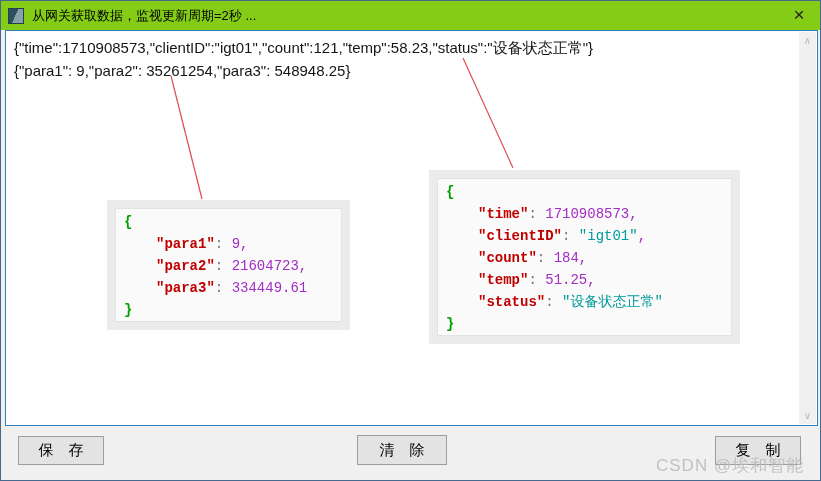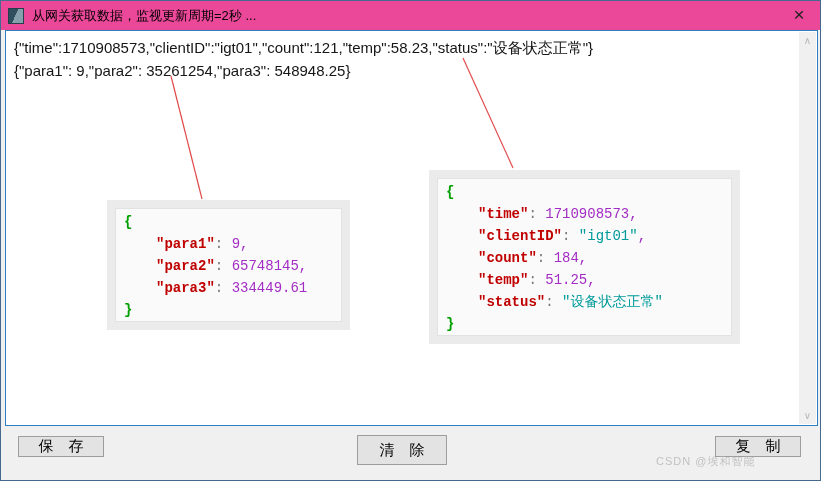--- a/index.html
+++ b/index.html
@@ -6,21 +6,21 @@
     --c-win-border:#46698e; --c-accent:#2e7fc2; --c-key:#c00000; --c-num:#a32cc4;
     --c-str:#009a9a; --c-brace:#00a000; --c-sep:#777777; --c-line:#e14b4b;
     --c-card-outer:#ebebeb; --c-card-inner:#fafafa; --c-card-border:#e2e2e2;
     --c-btn-bg:#e3e3e3; --c-btn-border:#9d9d9d; --c-watermark:#b9b9b9;
   }
   *{margin:0;padding:0;box-sizing:border-box;}
   body{font-family:"Liberation Sans",sans-serif;background:#888;}
   .win{position:relative;width:821px;height:481px;background:#f0f0f0;
        border:1px solid var(--c-win-border);overflow:hidden;}
   
-  .titlebar{position:absolute;left:0;top:0;width:100%;height:29px;background:#ec4899;
+  .titlebar{position:absolute;left:0;top:0;width:100%;height:29px;background:#84cc16;
             display:flex;align-items:center;}
   .title-icon{width:16px;height:16px;margin:0 8px 0 7px;
               background:linear-gradient(115deg,#2f4f5f 0 46%,#86a0ac 46% 100%);
               border:1px solid #24404d;}
   .title-text{font-size:13px;color:#000;}
   .close-btn{position:absolute;right:8px;top:2px;width:26px;height:24px;
              display:flex;align-items:center;justify-content:center;
              font-size:19px;color:#222;cursor:pointer;}
   
   .viewer{position:absolute;left:4px;top:29px;width:813px;height:396px;background:#fff;
@@ -44,27 +44,27 @@
   .code-line .ind{display:inline-block;width:32px;}
   .tok-brace{color:var(--c-brace);font-weight:bold;}
   .tok-key{color:var(--c-key);font-weight:bold;}
   .tok-sep{color:var(--c-sep);}
   .tok-num{color:var(--c-num);font-family:Liberation Mono, monospace;}
   .tok-str{color:var(--c-str);}
   .tok-comma{color:var(--c-num);}
   
   .annotations{position:absolute;left:0;top:0;width:821px;height:481px;pointer-events:none;}
   
-  .btn{position:absolute;height:21px;background:var(--c-btn-bg);
+  .btn{position:absolute;height:29px;background:var(--c-btn-bg);
        border:1px solid var(--c-btn-border);font-size:15px;color:#000;
        font-family:"Liberation Sans",sans-serif;white-space:pre;cursor:pointer;}
   .btn-save{left:17px;top:435px;width:86px;}
   .btn-clear{left:356px;top:434px;width:90px;height:30px;}
   .btn-copy{left:714px;top:435px;width:86px;}
-  .watermark{position:absolute;left:655px;top:453px;font-size:11px;
+  .watermark{position:absolute;left:655px;top:453px;font-size:17px;
              color:var(--c-watermark);opacity:.85;z-index:5;pointer-events:none;
              letter-spacing:1px;}
 </style>
 </head>
 <body>
 
 <div class="win">
 
   <div class="titlebar">
     <div class="title-icon"></div>
@@ -75,21 +75,21 @@
   <div class="viewer">
     <div class="rawtext">
       <div class="rawline">{"time":1710908573,"clientID":"igt01","count":121,"temp":58.23,"status":"设备状态正常"}</div>
       <div class="rawline">{"para1": 9,"para2": 35261254,"para3": 548948.25}</div>
     </div>
 
     <div class="card card-left">
       <div class="card-inner">
         <div class="code-line"><span class="tok-brace">{</span></div>
         <div class="code-line"><span class="ind"></span><span class="tok-key">"para1"</span><span class="tok-sep">: </span><span class="tok-num">9</span><span class="tok-comma">,</span></div>
-        <div class="code-line"><span class="ind"></span><span class="tok-key">"para2"</span><span class="tok-sep">: </span><span class="tok-num">65748145</span><span class="tok-comma">,</span></div>
+        <div class="code-line"><span class="ind"></span><span class="tok-key">"para2"</span><span class="tok-sep">: </span><span class="tok-num">21604723</span><span class="tok-comma">,</span></div>
         <div class="code-line"><span class="ind"></span><span class="tok-key">"para3"</span><span class="tok-sep">: </span><span class="tok-num">334449.61</span><span class="tok-comma"></span></div>
         <div class="code-line"><span class="tok-brace">}</span></div>
       </div>
     </div>
 
     <div class="card card-right">
       <div class="card-inner">
         <div class="code-line"><span class="tok-brace">{</span></div>
         <div class="code-line"><span class="ind"></span><span class="tok-key">"time"</span><span class="tok-sep">: </span><span class="tok-num">1710908573</span><span class="tok-comma">,</span></div>
         <div class="code-line"><span class="ind"></span><span class="tok-key">"clientID"</span><span class="tok-sep">: </span><span class="tok-str">"igt01"</span><span class="tok-comma">,</span></div>

